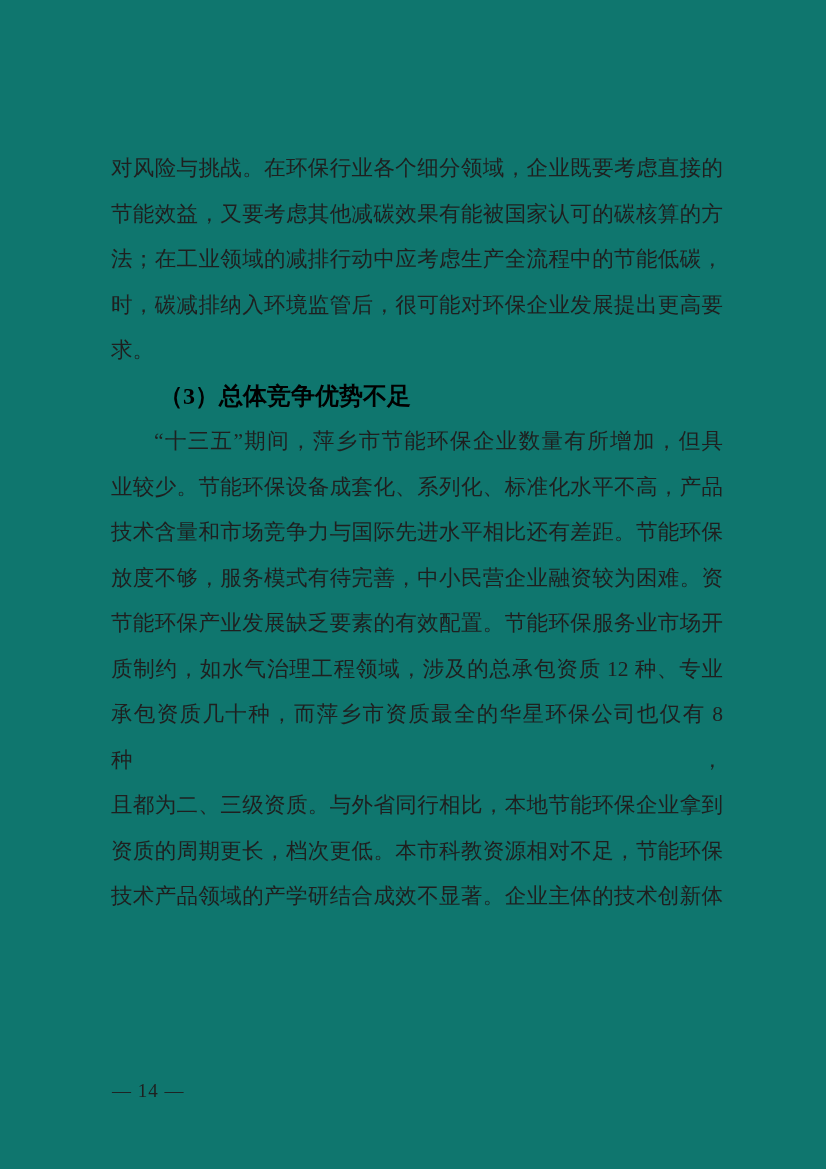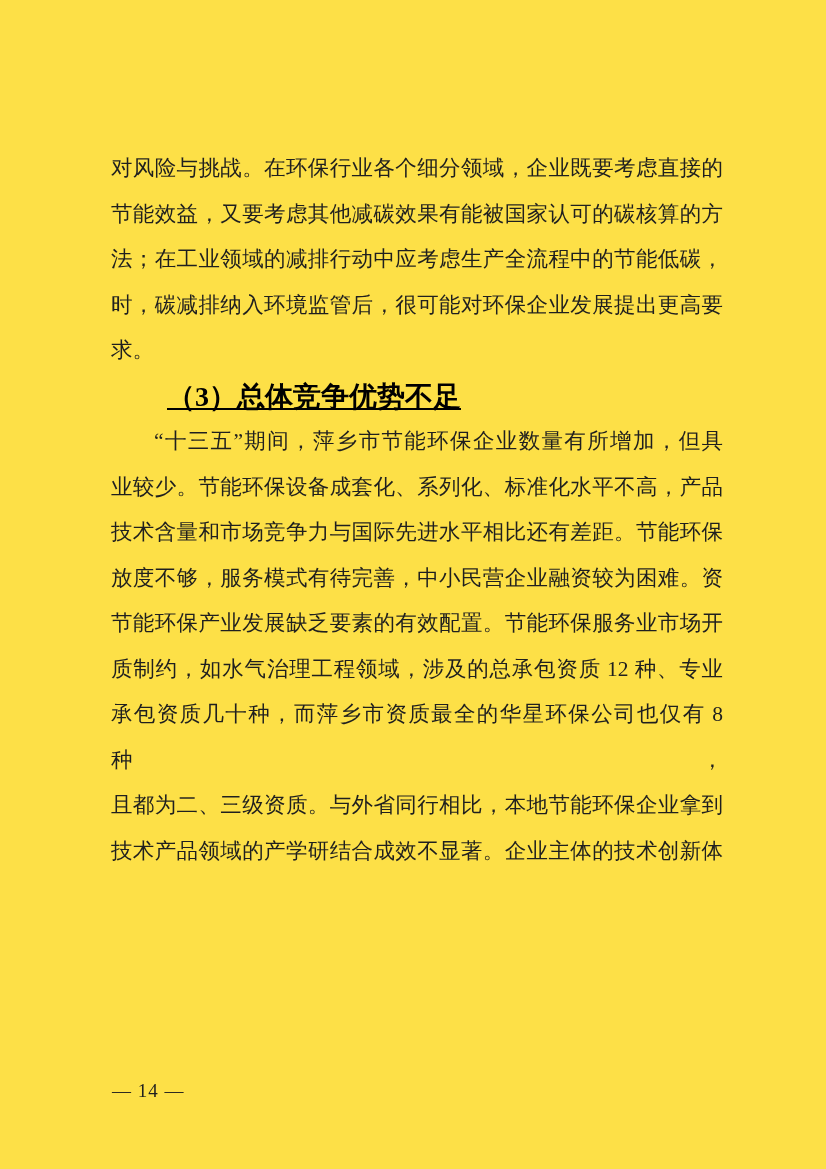--- a/index.html
+++ b/index.html
@@ -4,21 +4,21 @@
 <style>
   html, body {
     margin: 0;
     padding: 0;
     background: #ffffff;
   }
   .page {
     position: relative;
     width: 826px;
     height: 1169px;
-    background: #fde047;
+    background: #0f766e;
     overflow: hidden;
     font-family: "Liberation Serif", "DejaVu Serif", serif;
     color: #1f1f1f;
   }
   .text-block {
     position: absolute;
     left: 111px;
     top: 146px;
     width: 612px;
     font-size: 21.5px;
@@ -31,27 +31,26 @@
   }
   .line.j {
     text-align: justify;
     text-align-last: justify;
   }
   .line.indent {
     text-indent: 2em;
   }
   .heading {
     margin: 0;
-    font-size: 28px;
+    font-size: 24px;
     line-height: 45.5px;
     font-weight: 700;
     color: #000000;
     text-indent: 2em;
     white-space: pre-wrap;
-    text-decoration: underline;
   }
   .page-footer {
     position: absolute;
     left: 112px;
     top: 1078px;
     font-size: 19px;
     line-height: 26px;
     color: #1f1f1f;
     letter-spacing: 1px;
   }
@@ -70,17 +69,18 @@
     <div class="heading">（3）总体竞争优势不足</div>
 
     <div class="line j indent">“十三五”期间，萍乡市节能环保企业数量有所增加，但具</div>
     <div class="line j">业较少。节能环保设备成套化、系列化、标准化水平不高，产品</div>
     <div class="line j">技术含量和市场竞争力与国际先进水平相比还有差距。节能环保</div>
     <div class="line j">放度不够，服务模式有待完善，中小民营企业融资较为困难。资</div>
     <div class="line j">节能环保产业发展缺乏要素的有效配置。节能环保服务业市场开</div>
     <div class="line j">质制约，如水气治理工程领域，涉及的总承包资质 12 种、专业</div>
     <div class="line j">承包资质几十种，而萍乡市资质最全的华星环保公司也仅有 8 种，</div>
     <div class="line j">且都为二、三级资质。与外省同行相比，本地节能环保企业拿到</div>
+    <div class="line j">资质的周期更长，档次更低。本市科教资源相对不足，节能环保</div>
     <div class="line j">技术产品领域的产学研结合成效不显著。企业主体的技术创新体</div>
   </div>
 
   <div class="page-footer">— 14 —</div>
 </div>
 
 </body></html>

